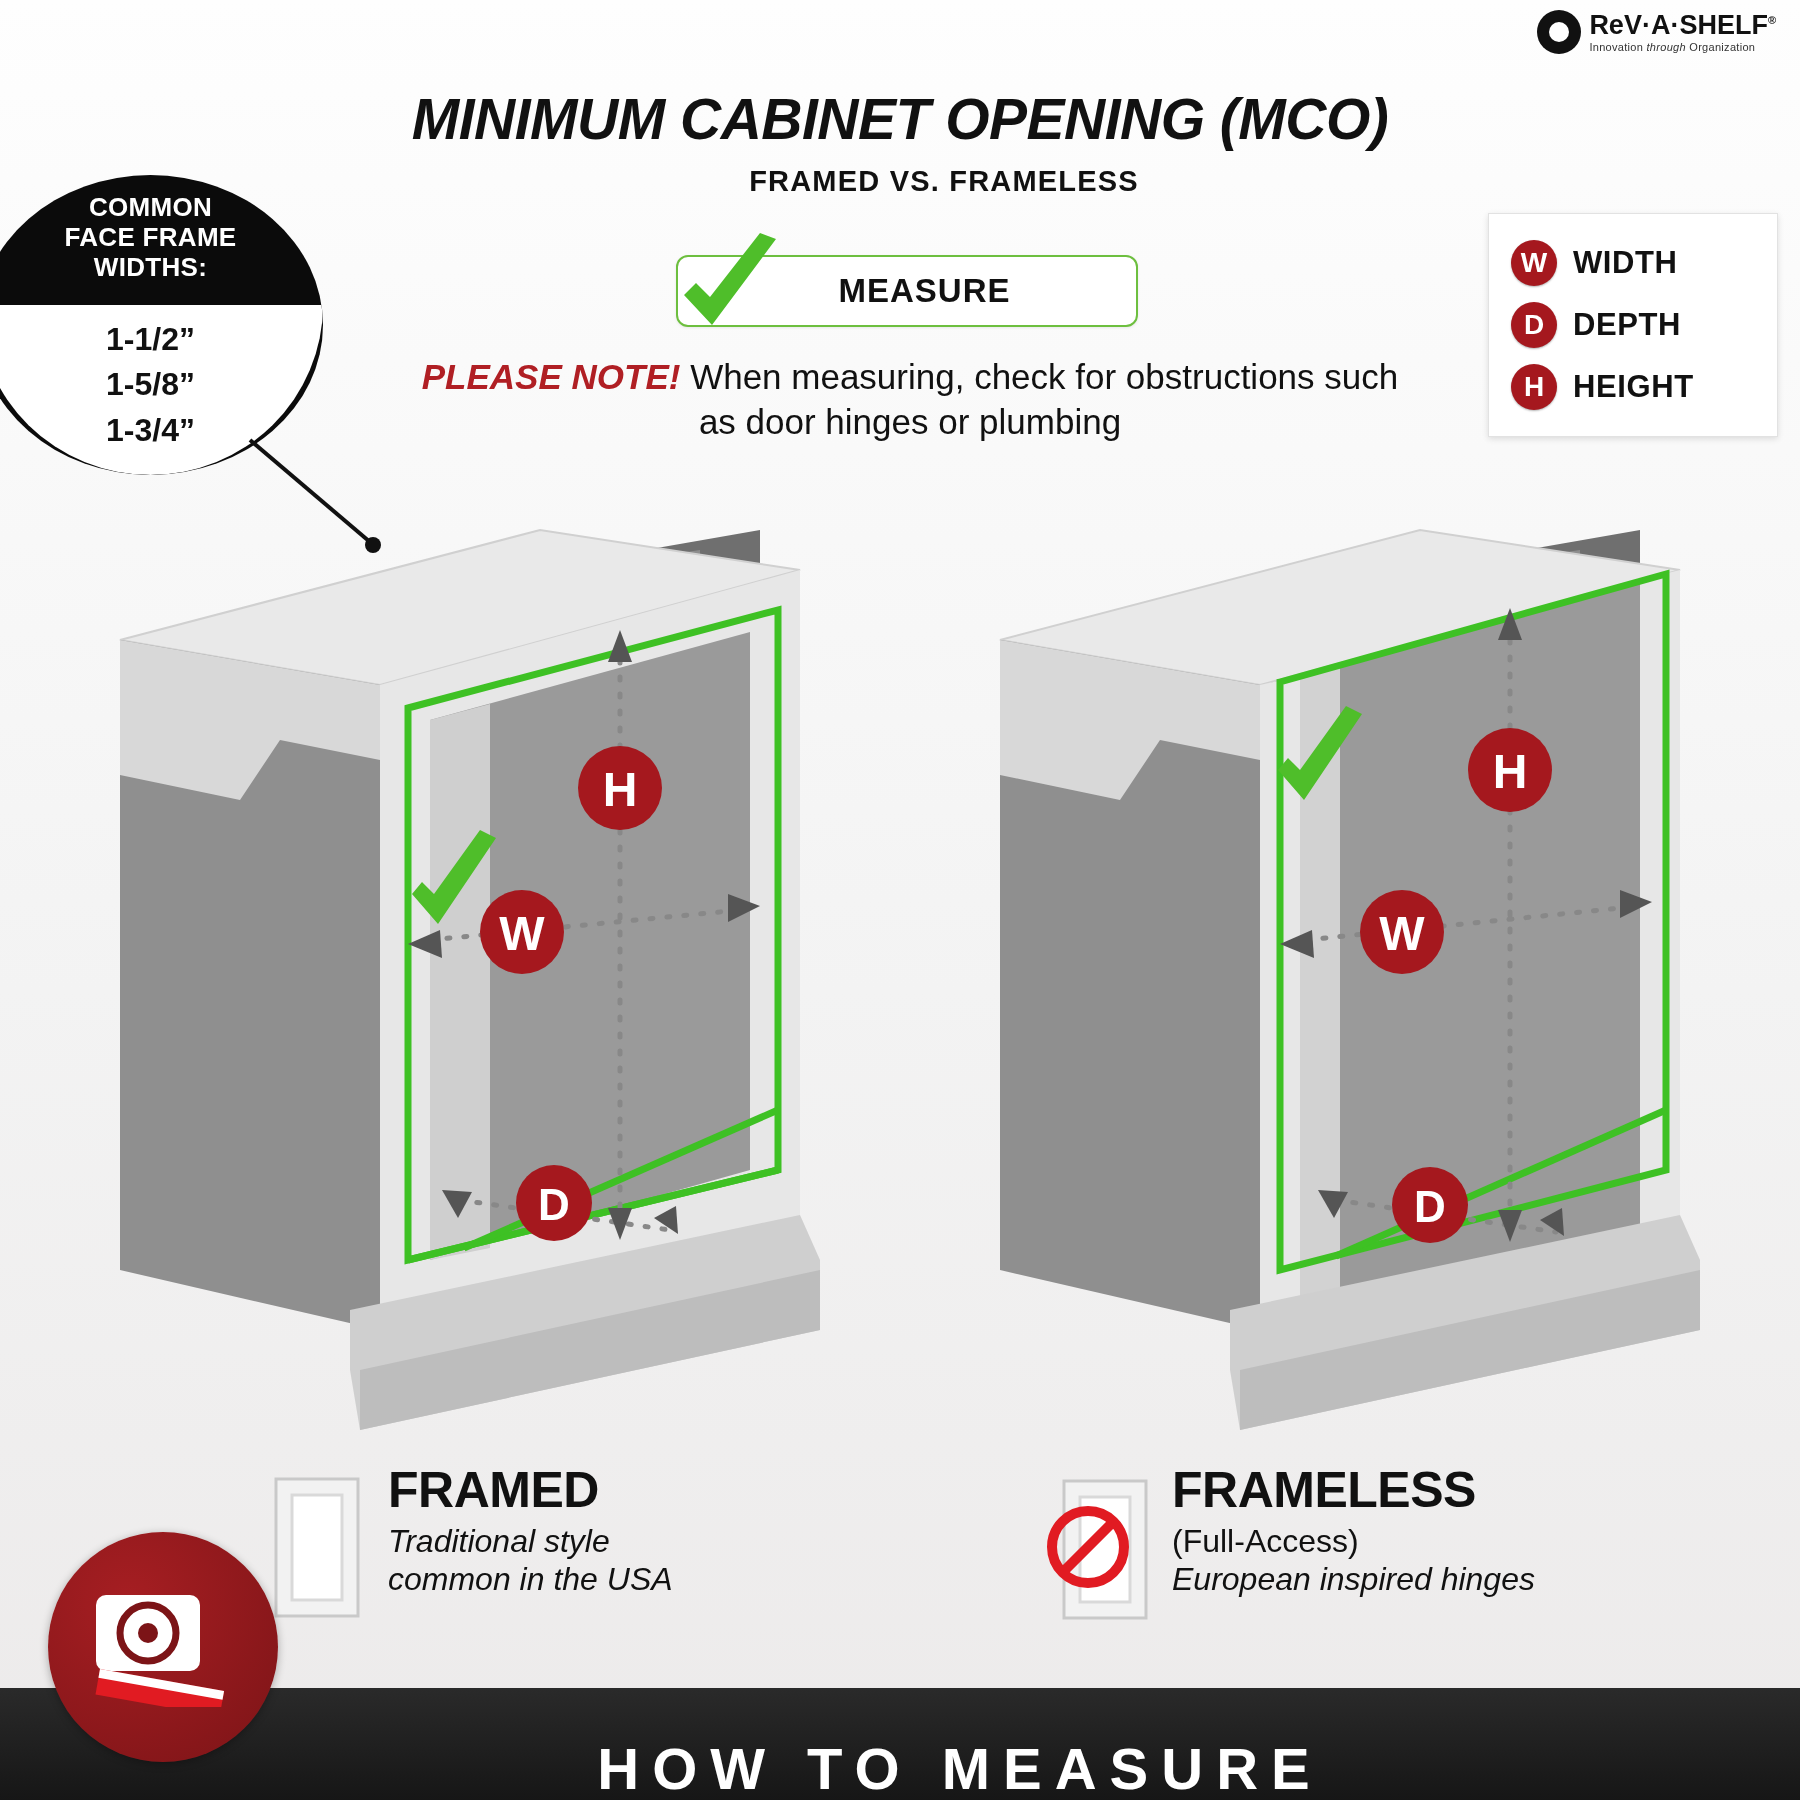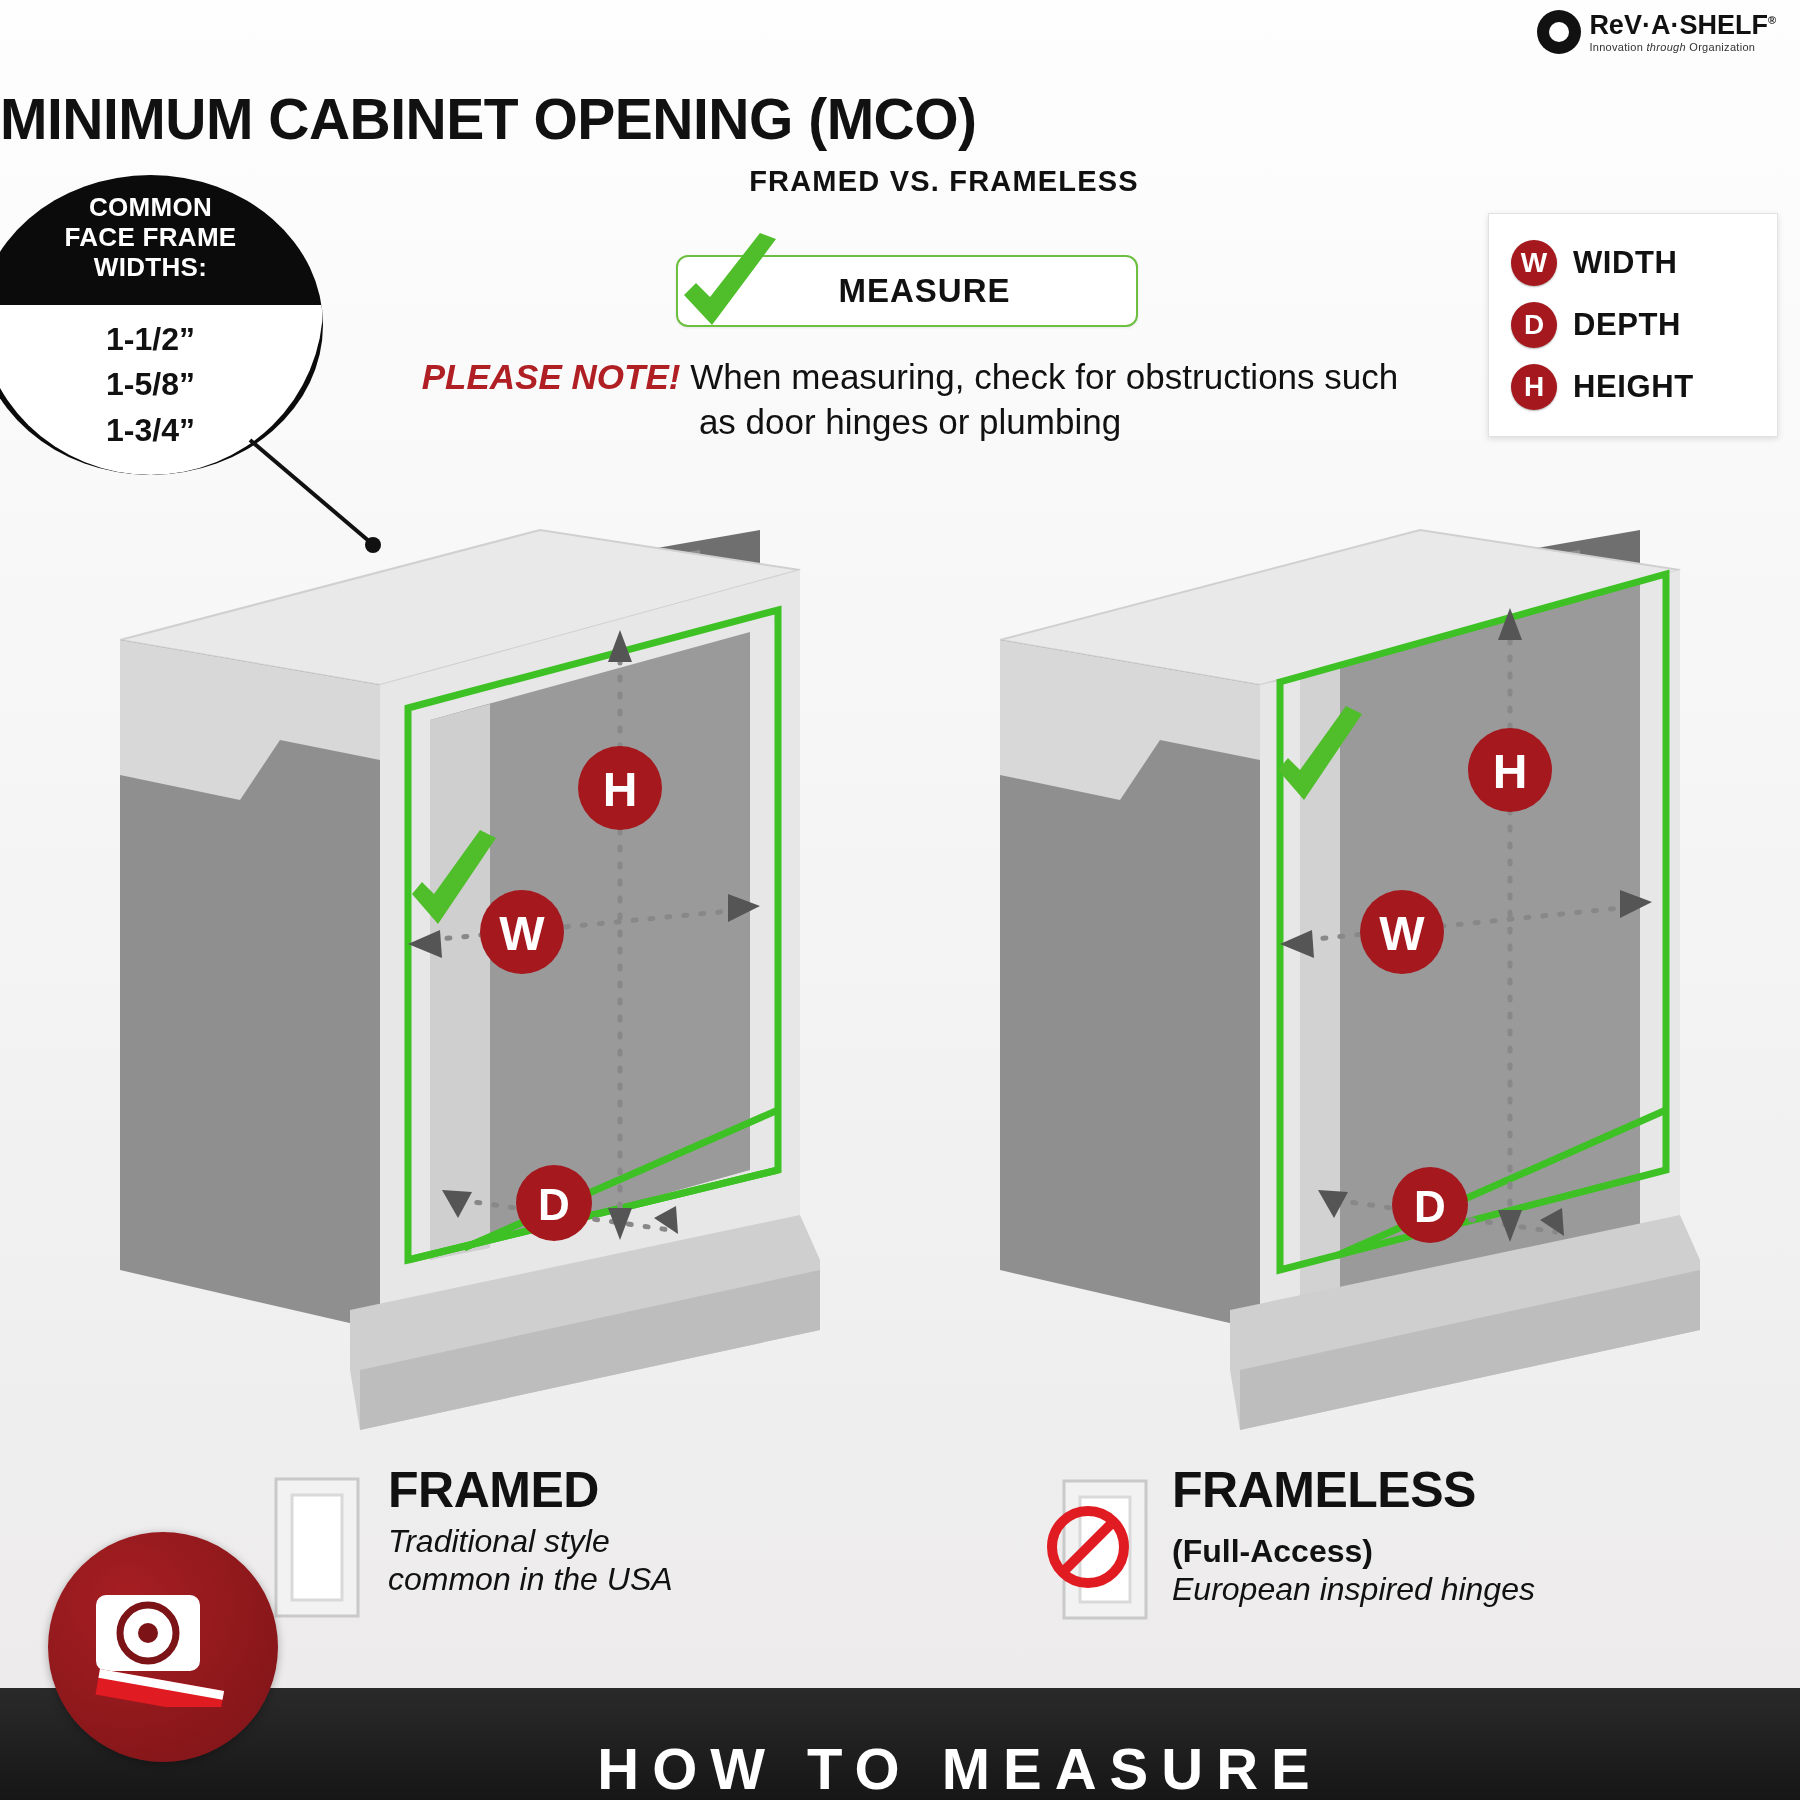--- a/index.html
+++ b/index.html
@@ -63,24 +63,26 @@
     letter-spacing: .3px;
     margin-top: 3px;
   }
   .logo-tag i { font-style: italic; }
 
   
   .title {
     position: absolute;
     top: 86px;
     width: 1800px;
+    text-align: center;
     font-size: 57px;
     font-weight: bold;
     letter-spacing: -0.5px;
     color: #111;
+    font-style: italic;
   }
   .subtitle {
     position: absolute;
     top: 165px;
     width: 1800px;
     text-align: center;
     font-size: 29px;
     font-weight: bold;
     letter-spacing: 1.2px;
     color: #111;
@@ -245,22 +247,21 @@
     font-size: 32px;
     font-style: italic;
     color: #111;
     line-height: 1.18;
     margin-top: 8px;
   }
   .cap-text .cap-sub2 {
     font-size: 32px;
     color: #111;
     line-height: 1.18;
-    margin-top: 18px;
-    font-weight: bold;
+    margin-top: 8px;
   }
 
   
   .footer {
     position: absolute;
     left: 0;
     bottom: 0;
     width: 1800px;
     height: 112px;
     background: linear-gradient(180deg,#2a2a2a 0%, #161616 100%);

